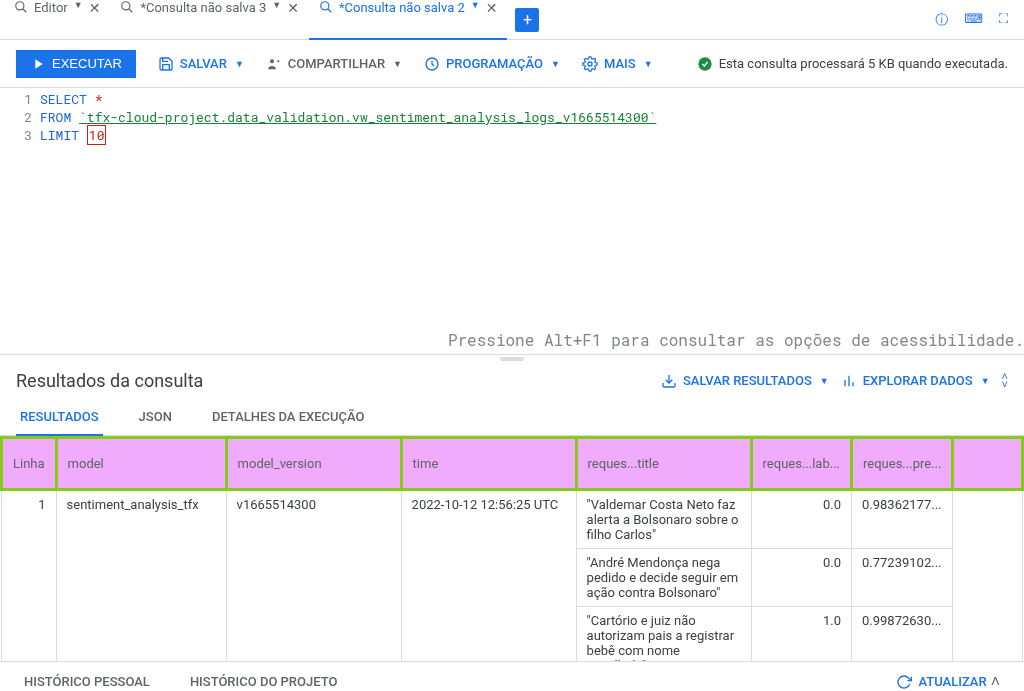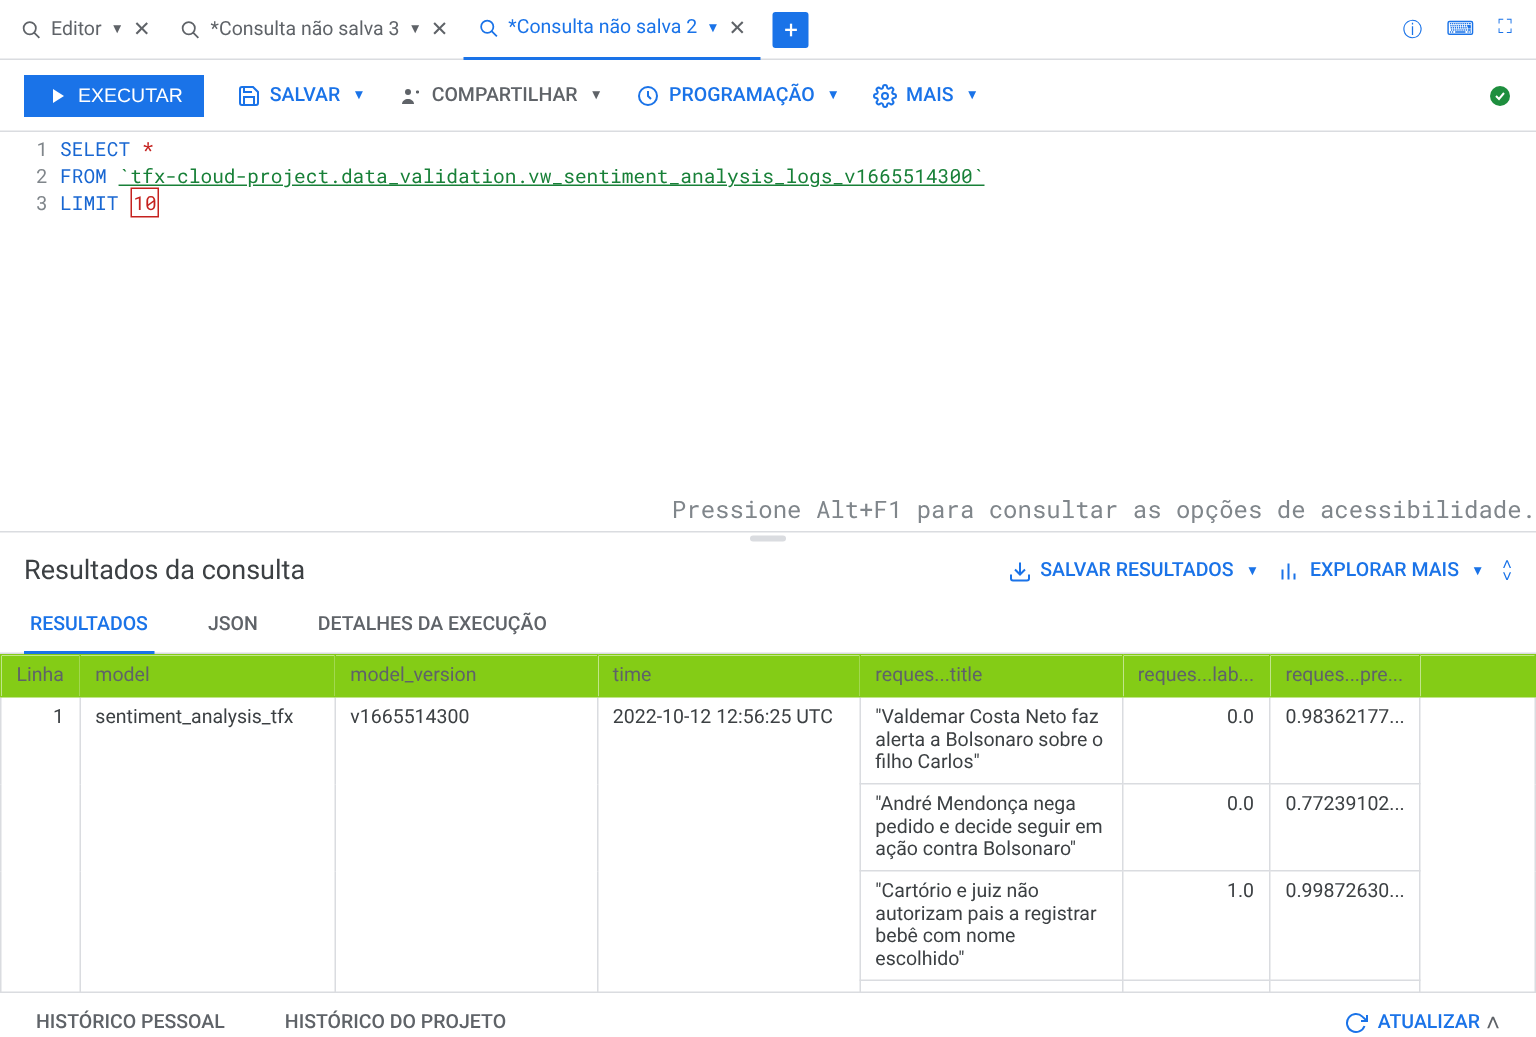--- a/index.html
+++ b/index.html
@@ -1,18 +1,18 @@
 <!DOCTYPE html>
 <html><head>
 <meta charset="utf-8">
 <style>
 * { box-sizing: border-box; margin: 0; padding: 0; }
 body { font-family: "Google Sans", Roboto, Arial, sans-serif; font-size: 13px; color: #3c4043; background: #fff; width: 1024px; height: 691px; overflow: hidden; }
 .tab-bar { display: flex; align-items: center; height: 40px; border-bottom: 1px solid #dadce0; padding: 0 4px; }
-.tab { display: flex; align-items: center; padding: 0 10px; height: 40px; gap: 6px; cursor: pointer; color: #5f6368; }
+.tab { display: flex; align-items: flex-start; padding: 0 10px; height: 40px; gap: 6px; cursor: pointer; color: #5f6368; }
 .tab.active { color: #1a73e8; border-bottom: 2px solid #1a73e8; }
 .tab .mag { width: 14px; height: 14px; }
 .tab .drop { font-size: 9px; }
 .tab .close { font-size: 14px; color: #5f6368; }
 .tab-add { width: 24px; height: 24px; background: #1a73e8; color: #fff; display: flex; align-items: center; justify-content: center; border-radius: 2px; margin-left: 8px; font-size: 16px; cursor: pointer; }
 .top-icons { margin-left: auto; display: flex; gap: 16px; padding-right: 12px; color: #1a73e8; }
 .toolbar { display: flex; align-items: center; height: 48px; padding: 0 16px; gap: 22px; border-bottom: 1px solid #dadce0; }
 .btn-run { background: #1a73e8; color: #fff; border: none; padding: 6px 14px; border-radius: 0; font-size: 13px; font-weight: 500; display: flex; align-items: center; gap: 6px; cursor: pointer; }
 .tb-item { color: #1a73e8; font-size: 13px; font-weight: 500; display: flex; align-items: center; gap: 6px; cursor: pointer; }
 .tb-item.gray { color: #5f6368; }
@@ -32,21 +32,21 @@
 .results-header { display: flex; align-items: center; padding: 8px 16px; }
 .results-title { font-size: 18px; color: #3c4043; }
 .results-actions { margin-left: auto; display: flex; gap: 12px; align-items: center; }
 .link-btn { color: #1a73e8; font-size: 13px; font-weight: 500; display: flex; align-items: center; gap: 6px; cursor: pointer; }
 .expand-icons { color: #1a73e8; font-size: 11px; line-height: 8px; }
 .sub-tabs { display: flex; gap: 32px; padding: 0 16px; border-bottom: 1px solid #dadce0; }
 .sub-tab { padding: 10px 4px; color: #5f6368; font-size: 13px; font-weight: 500; cursor: pointer; }
 .sub-tab.active { color: #1a73e8; border-bottom: 2px solid #1a73e8; margin-bottom: -1px; }
 .grid { overflow: auto; height: 225px; }
 table { border-collapse: collapse; width: 100%; font-size: 13px; }
-th { text-align: left; padding: 6px 10px; background: #84cc16; color: #5f6368; font-weight: 400; border: 1px solid #84cc16; position: relative; }
+th { text-align: left; padding: 17px 10px; background: #f0abfc; color: #5f6368; font-weight: 400; border: 3px solid #84cc16; position: relative; }
 td { padding: 6px 10px; border: 1px solid #dadce0; vertical-align: top; color: #3c4043; }
 td.num-cell { text-align: right; }
 th.num-cell { text-align: right; }
 .footer { display: flex; align-items: center; height: 40px; padding: 0 24px; border-top: 1px solid #dadce0; gap: 40px; }
 .footer-item { color: #5f6368; font-size: 13px; font-weight: 500; cursor: pointer; }
 .footer-right { margin-left: auto; display: flex; align-items: center; gap: 4px; }
 .icon-sm { width: 16px; height: 16px; }
 </style>
 </head>
 <body>
@@ -126,20 +126,21 @@
         <path d="M19.4 15a1.65 1.65 0 00.33 1.82l.06.06a2 2 0 01-2.83 2.83l-.06-.06a1.65 1.65 0 00-1.82-.33 1.65 1.65 0 00-1 1.51V21a2 2 0 01-4 0v-.09A1.65 1.65 0 009 19.4a1.65 1.65 0 00-1.82.33l-.06.06a2 2 0 01-2.83-2.83l.06-.06a1.65 1.65 0 00.33-1.82 1.65 1.65 0 00-1.51-1H3a2 2 0 010-4h.09A1.65 1.65 0 004.6 9a1.65 1.65 0 00-.33-1.82l-.06-.06a2 2 0 012.83-2.83l.06.06a1.65 1.65 0 001.82.33H9a1.65 1.65 0 001-1.51V3a2 2 0 014 0v.09a1.65 1.65 0 001 1.51 1.65 1.65 0 001.82-.33l.06-.06a2 2 0 012.83 2.83l-.06.06a1.65 1.65 0 00-.33 1.82V9a1.65 1.65 0 001.51 1H21a2 2 0 010 4h-.09a1.65 1.65 0 00-1.51 1z"></path>
       </svg>
     <span>MAIS</span>
     <span class="tb-drop">▼</span>
   </div>
   <div class="status">
     <svg class="icon-sm check" viewBox="0 0 24 24" fill="#1e8e3e">
         <circle cx="12" cy="12" r="10"></circle>
         <path d="M8 12l3 3 5-6" stroke="#fff" stroke-width="2" fill="none"></path>
       </svg>
+    <span>Esta consulta processará 5 KB quando executada.</span>
   </div>
 </div>
 
 <div class="editor">
   <div class="gutter">
     <div>1</div>
     <div>2</div>
     <div>3</div>
   </div>
   <div class="code">
@@ -165,21 +166,21 @@
         </svg>
       <span>SALVAR RESULTADOS</span>
       <span class="tb-drop">▼</span>
     </div>
     <div class="link-btn">
       <svg class="icon-sm" viewBox="0 0 24 24" fill="none" stroke="#1a73e8" stroke-width="2">
           <line x1="6" y1="20" x2="6" y2="10"></line>
           <line x1="12" y1="20" x2="12" y2="4"></line>
           <line x1="18" y1="20" x2="18" y2="14"></line>
         </svg>
-      <span>EXPLORAR MAIS</span>
+      <span>EXPLORAR DADOS</span>
       <span class="tb-drop">▼</span>
     </div>
     <div class="expand-icons">˄<br>˅</div>
   </div>
 </div>
 
 <div class="sub-tabs">
   <div class="sub-tab active">RESULTADOS</div>
   <div class="sub-tab">JSON</div>
   <div class="sub-tab">DETALHES DA EXECUÇÃO</div>

